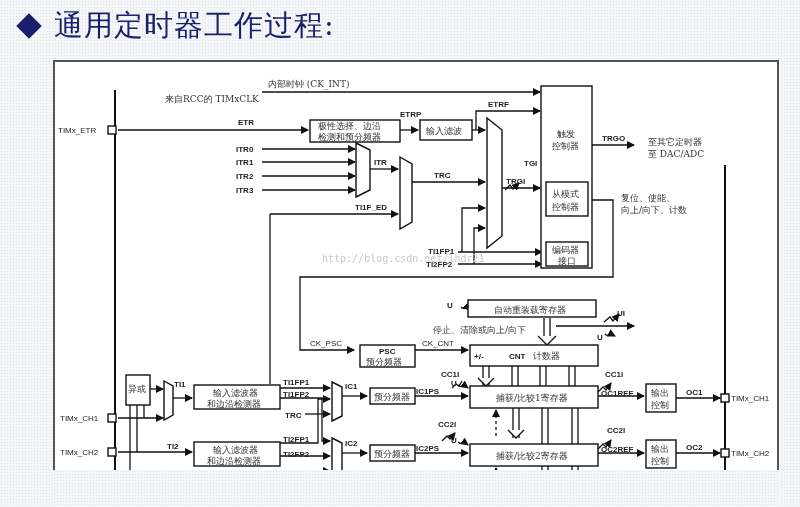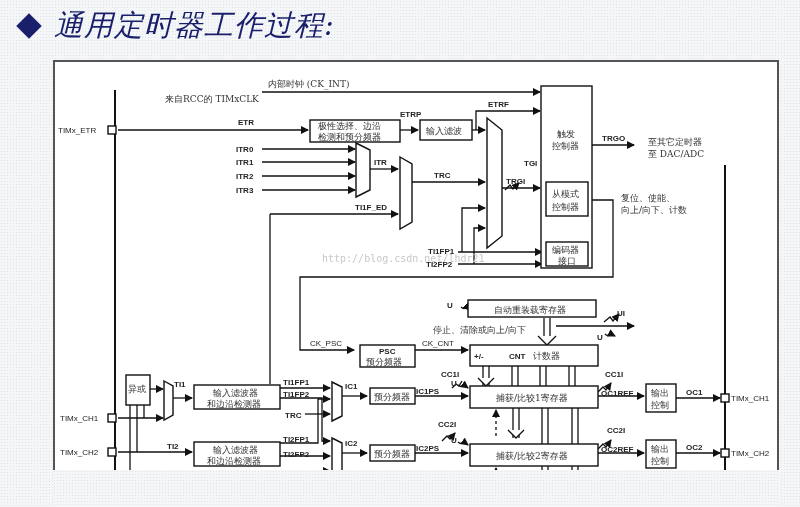--- a/index.html
+++ b/index.html
@@ -6,21 +6,21 @@
   body {
     width: 800px; height: 507px; overflow: hidden;
     background-color: #f4f6f8;
     background-image: radial-gradient(#dde3ea 0.6px, transparent 0.7px);
     background-size: 3px 3px;
     font-family: "DejaVu Sans", sans-serif;
     position: relative;
   }
   .slide-title {
     position: absolute; left: 14px; top: 4px; height: 44px;
-    display: flex; align-items: center; gap: 16px; font-style: italic;
+    display: flex; align-items: center; gap: 16px;
   }
   .bullet { width: 18px; height: 18px; background: #1a1f6b; transform: rotate(45deg); margin-left: 6px; }
   .title-text { font-family: "DejaVu Serif", serif; font-size: 29px; color: #1a1f6b; letter-spacing: 1px; }
   .diagram-frame {
     position: absolute; left: 53px; top: 60px; width: 726px; height: 447px;
     background: #ffffff; border: 2px solid #555; border-bottom: none; box-sizing: border-box;
   }
   svg { position: absolute; left: 0; top: 0; }
   svg text { font-family: "Liberation Sans", sans-serif; fill: #222; }
   .lbl { font-size: 8px; font-weight: bold; }

